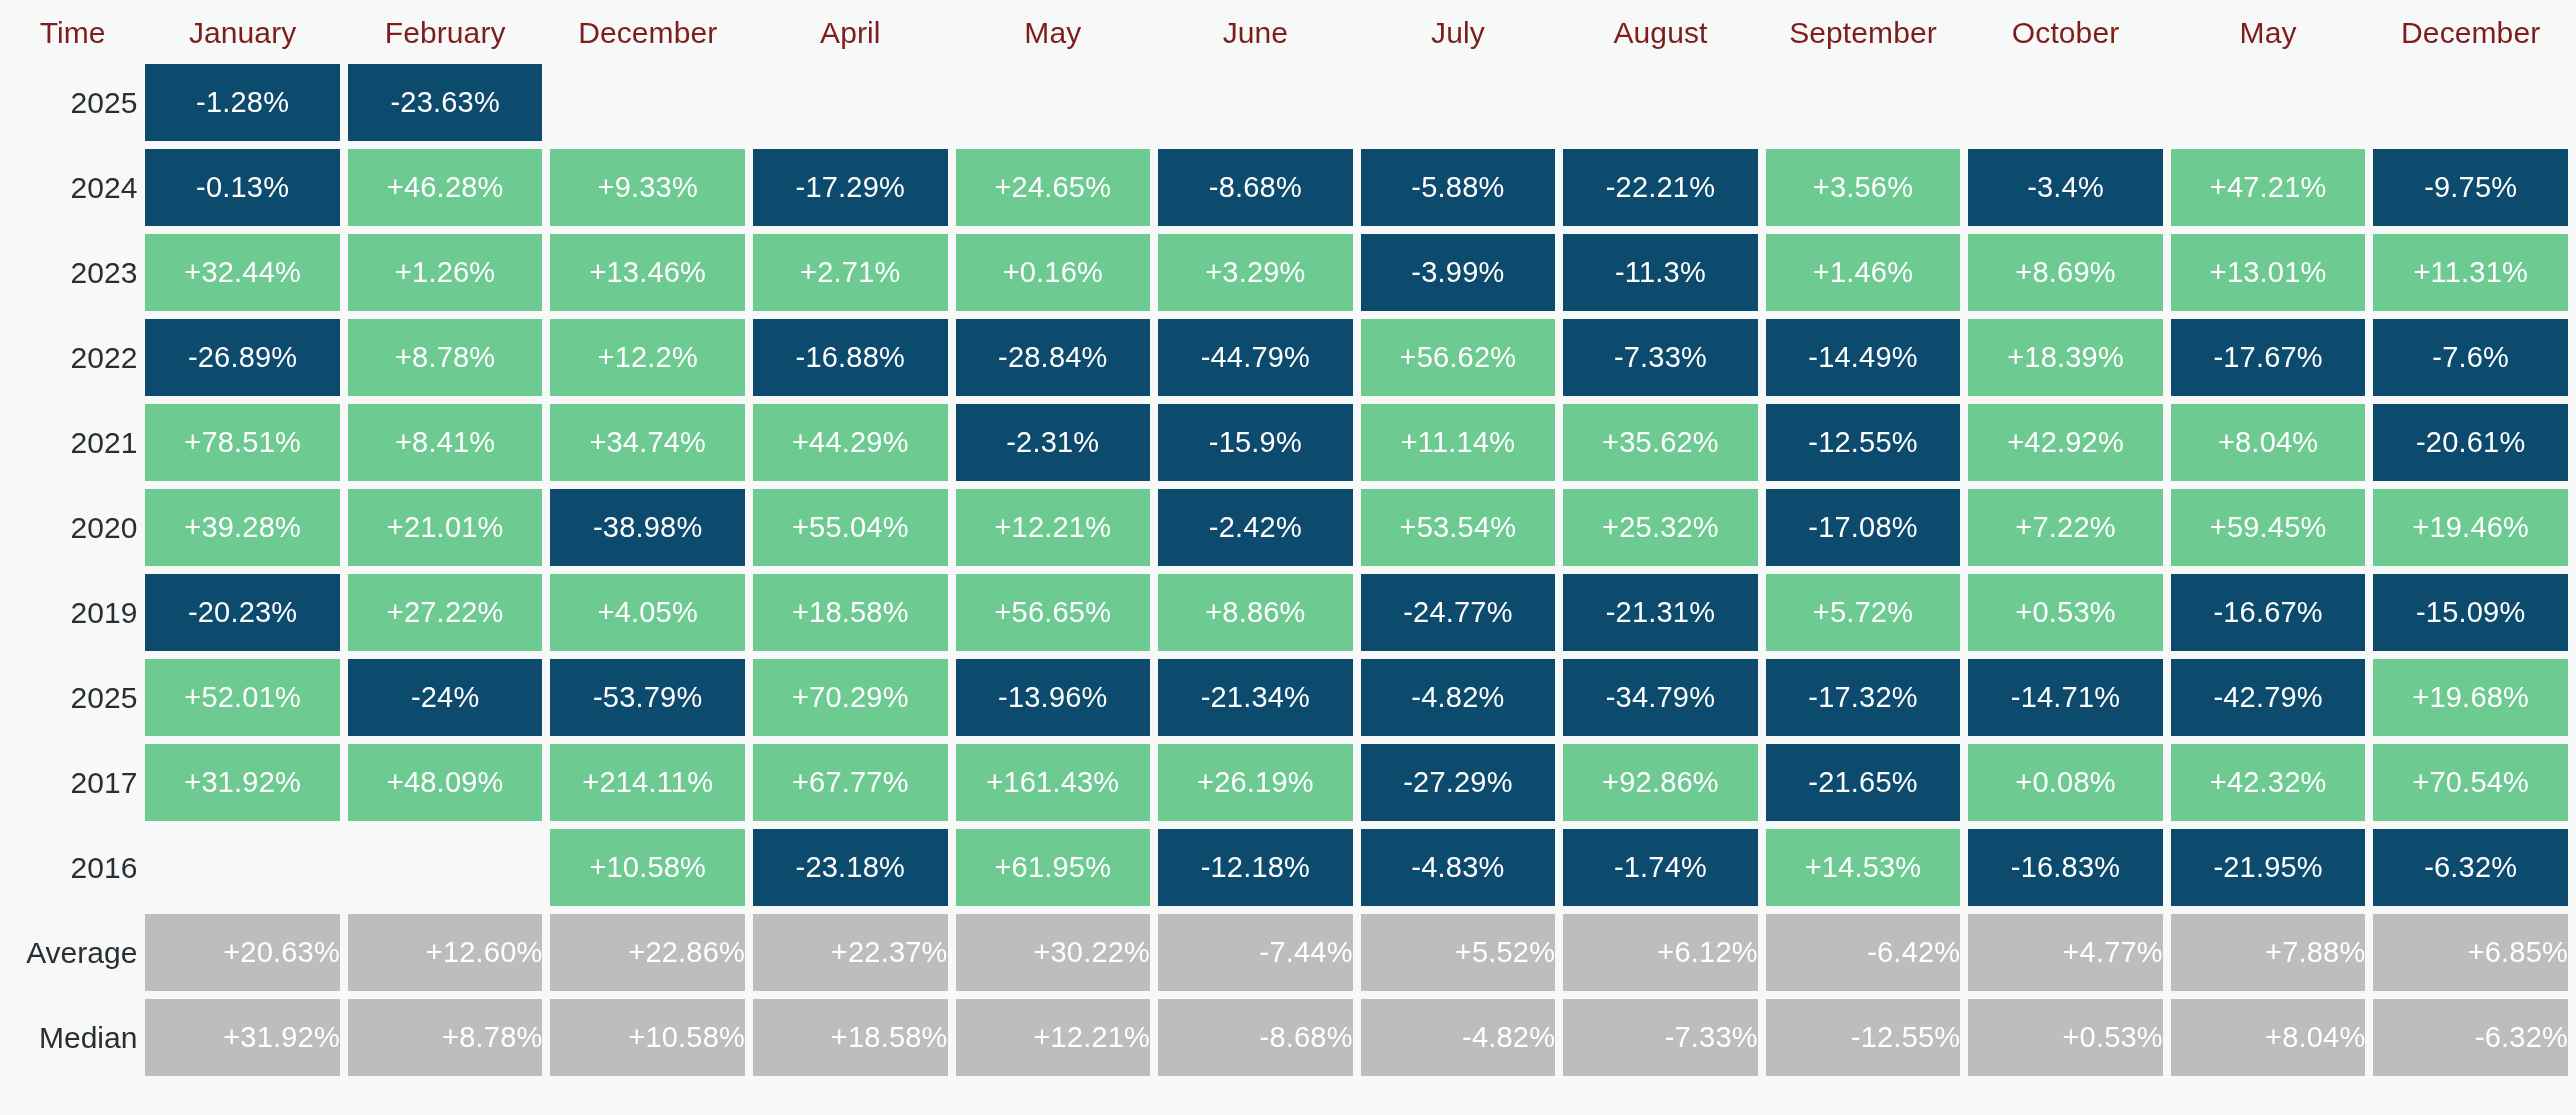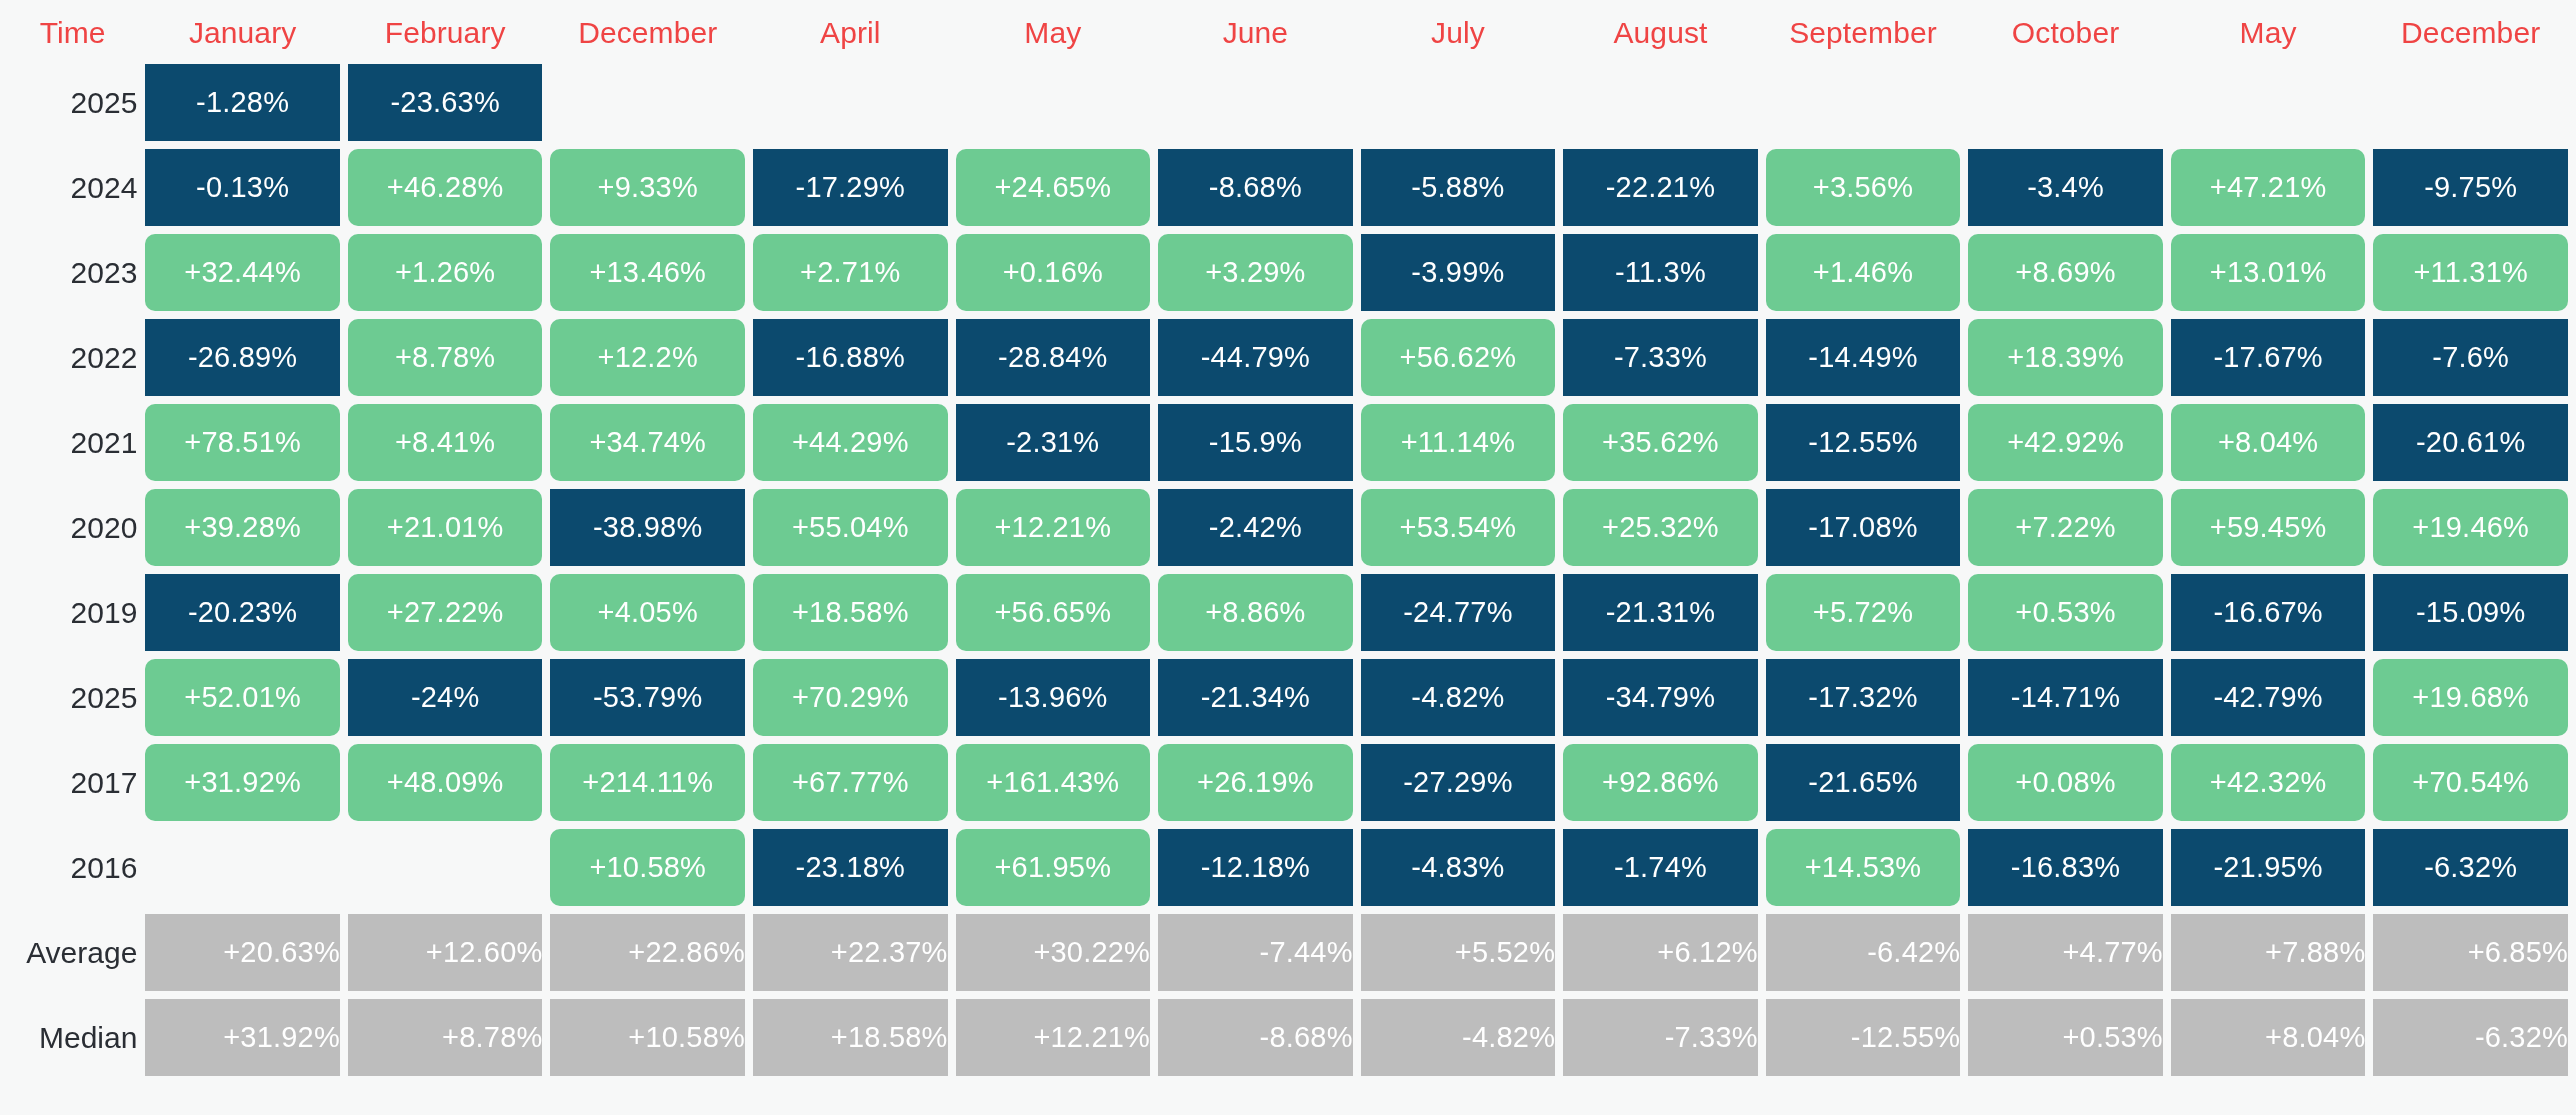--- a/index.html
+++ b/index.html
@@ -24,21 +24,21 @@
     width: 2576px;
     table-layout: fixed;
     margin: 0;
   }
   table.heatmap col.label-col { width: 129px; }
   table.heatmap col.month-col { width: 194px; }
 
   thead th {
     font-size: 30px;
     font-weight: 400;
-    color: #ef4444;
+    color: #7f1d1d;
     text-align: center;
     padding: 8px 0 6px 0;
     height: 46px;
     vertical-align: middle;
     background: transparent;
     letter-spacing: 0.1px;
   }
   thead th.time-head {
     text-align: center;
   }
@@ -56,21 +56,21 @@
     height: 77px;
     padding: 0;
     text-align: center;
     vertical-align: middle;
     font-size: 29px;
     font-weight: 400;
     color: #ffffff;
     background: transparent;
     letter-spacing: 0.2px;
   }
-  tbody td.pos { background: #6dcb92; border-radius: 10px; }
+  tbody td.pos { background: #6dcb92; }
   tbody td.neg { background: #0c4a6e; }
   tbody td.neutral { background: #bdbdbd; text-align: right; }
   tbody td.empty { background: transparent; }
   .cell-text { display: block; line-height: 77px; }
 </style>
 </head>
 <body>
 
 <div id="heatmap-root">
   <table class="heatmap">

